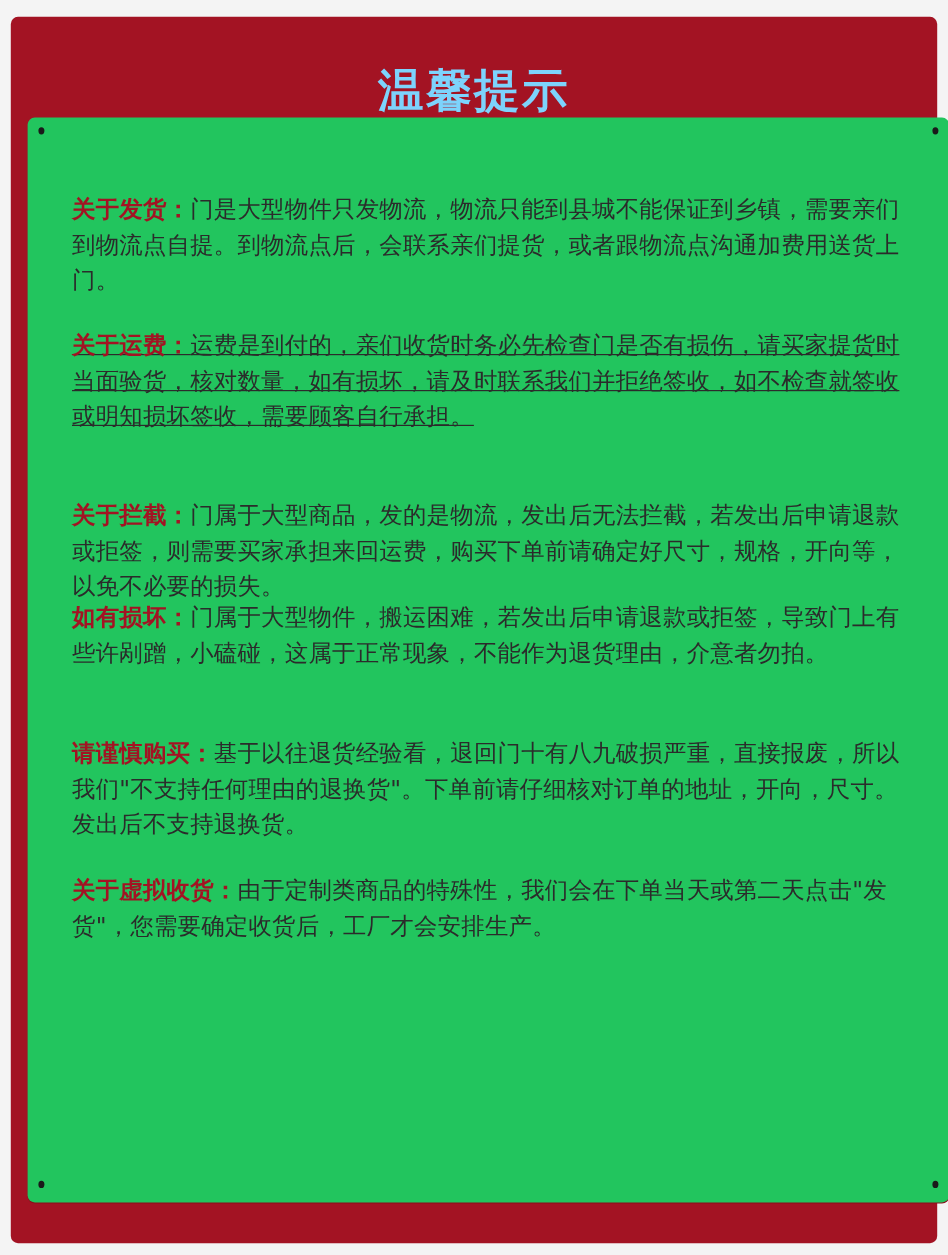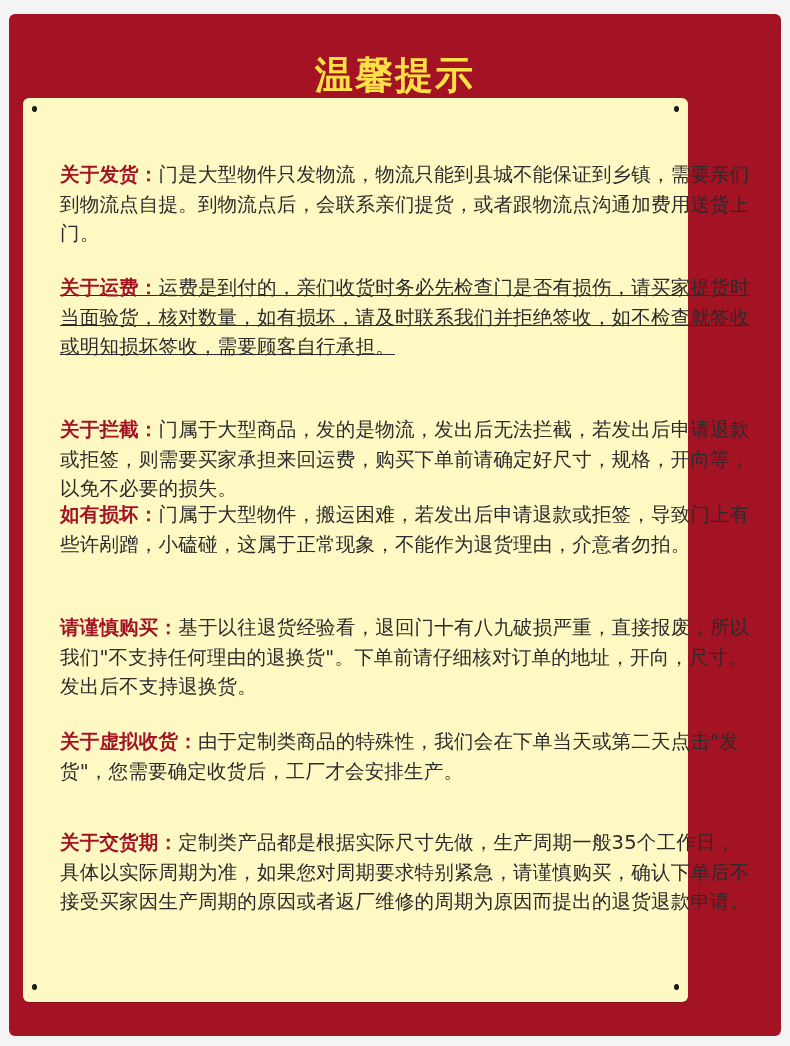--- a/index.html
+++ b/index.html
@@ -14,31 +14,31 @@
       position: absolute;
       left: 9px; top: 14px;
       width: 772px; height: 1022px;
       background: #a31323;
       border-radius: 6px;
     }
     .title {
       position: absolute;
       left: 0; right: 0; top: 38px;
       text-align: center;
-      color: #fde047;
+      color: #7dd3fc;
       font-size: 38px;
       font-weight: bold;
       letter-spacing: 2px;
       line-height: 46px;
     }
     .inner {
       position: absolute;
       left: 14px; top: 84px;
-      width: 665px; height: 904px;
-      background: #fef9c3;
+      width: 768px; height: 904px;
+      background: #22c55e;
       border-radius: 6px;
       box-shadow: 0 1px 0 #8a0f1c;
     }
     .dot {
       position: absolute;
       width: 5px; height: 6px;
       border-radius: 50%;
       background: #1a1a1a;
     }
     .dot.tl { left: 9px; top: 8px; }
@@ -88,17 +88,14 @@
     </div>
 
     <div class="section" style="top:515px;">
       <span class="label">请谨慎购买：</span><span>基于以往退货经验看，退回门十有八九破损严重，直接报废，所以我们"不支持任何理由的退换货"。下单前请仔细核对订单的地址，开向，尺寸。发出后不支持退换货。</span>
     </div>
 
     <div class="section" style="top:629px;">
       <span class="label">关于虚拟收货：</span><span>由于定制类商品的特殊性，我们会在下单当天或第二天点击"发货"，您需要确定收货后，工厂才会安排生产。</span>
     </div>
 
-    <div class="section" style="top:730px;">
-      <span class="label">关于交货期：</span><span>定制类产品都是根据实际尺寸先做，生产周期一般35个工作日，具体以实际周期为准，如果您对周期要求特别紧急，请谨慎购买，确认下单后不接受买家因生产周期的原因或者返厂维修的周期为原因而提出的退货退款申请。</span>
-    </div>
   </div>
 </div>
 
 </body></html>

